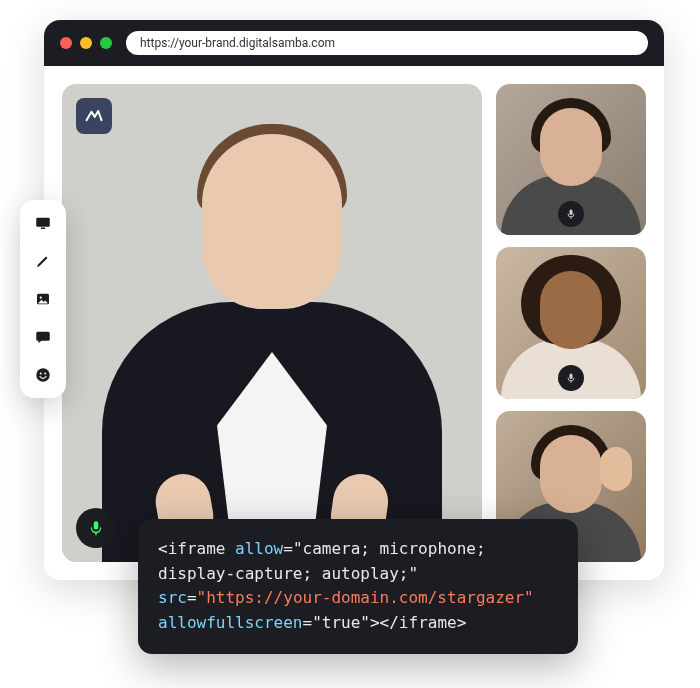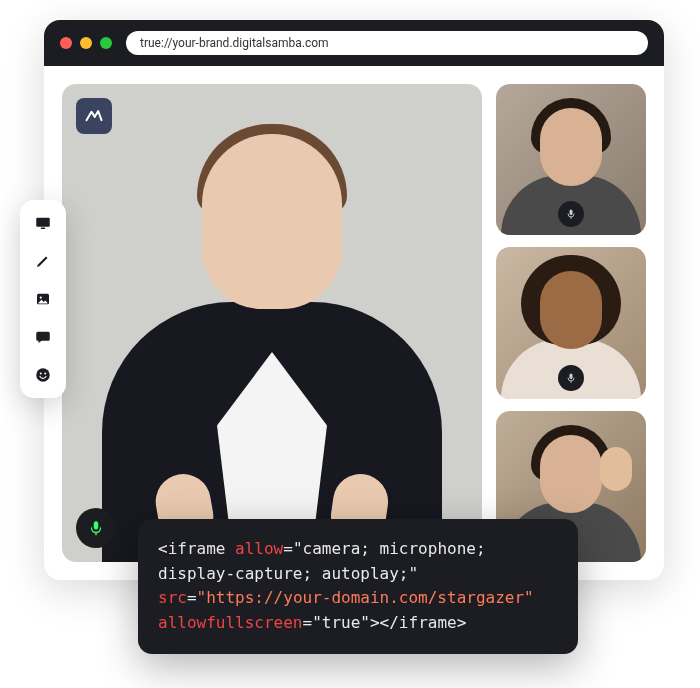--- a/index.html
+++ b/index.html
@@ -224,36 +224,36 @@
     font-size: 16px;
     line-height: 1.55;
     color: #eaeaea;
     z-index: 30;
     box-shadow: 0 12px 40px rgba(0,0,0,0.3);
     white-space: pre-wrap;
     word-break: break-word;
   }
   .tok-punct { color: #eaeaea; }
   .tok-tag   { color: #e5e5e5; }
-  .tok-attr  { color: #ef4444; }
+  .tok-attr  { color: #7dd3fc; }
   .tok-str   { color: #eaeaea; }
   .tok-url   { color: #ff7a59; }
 </style>
 </head>
 <body>
 
 <div class="browser-window">
   <div class="title-bar">
     <div class="dots">
       <div class="dot red"></div>
       <div class="dot yellow"></div>
       <div class="dot green"></div>
     </div>
     <div class="url-bar">
-      <span>true://your-brand.digitalsamba.com</span>
+      <span>https://your-brand.digitalsamba.com</span>
     </div>
   </div>
 
   <div class="content">
     <div class="main-video">
       <div class="logo-badge">
         <svg viewBox="0 0 24 24">
           <path d="M3 17 L9 7 L13 13 L17 6 L21 17" fill="none" stroke="#fff" stroke-width="2.4" stroke-linecap="round" stroke-linejoin="round"></path>
         </svg>
       </div>

